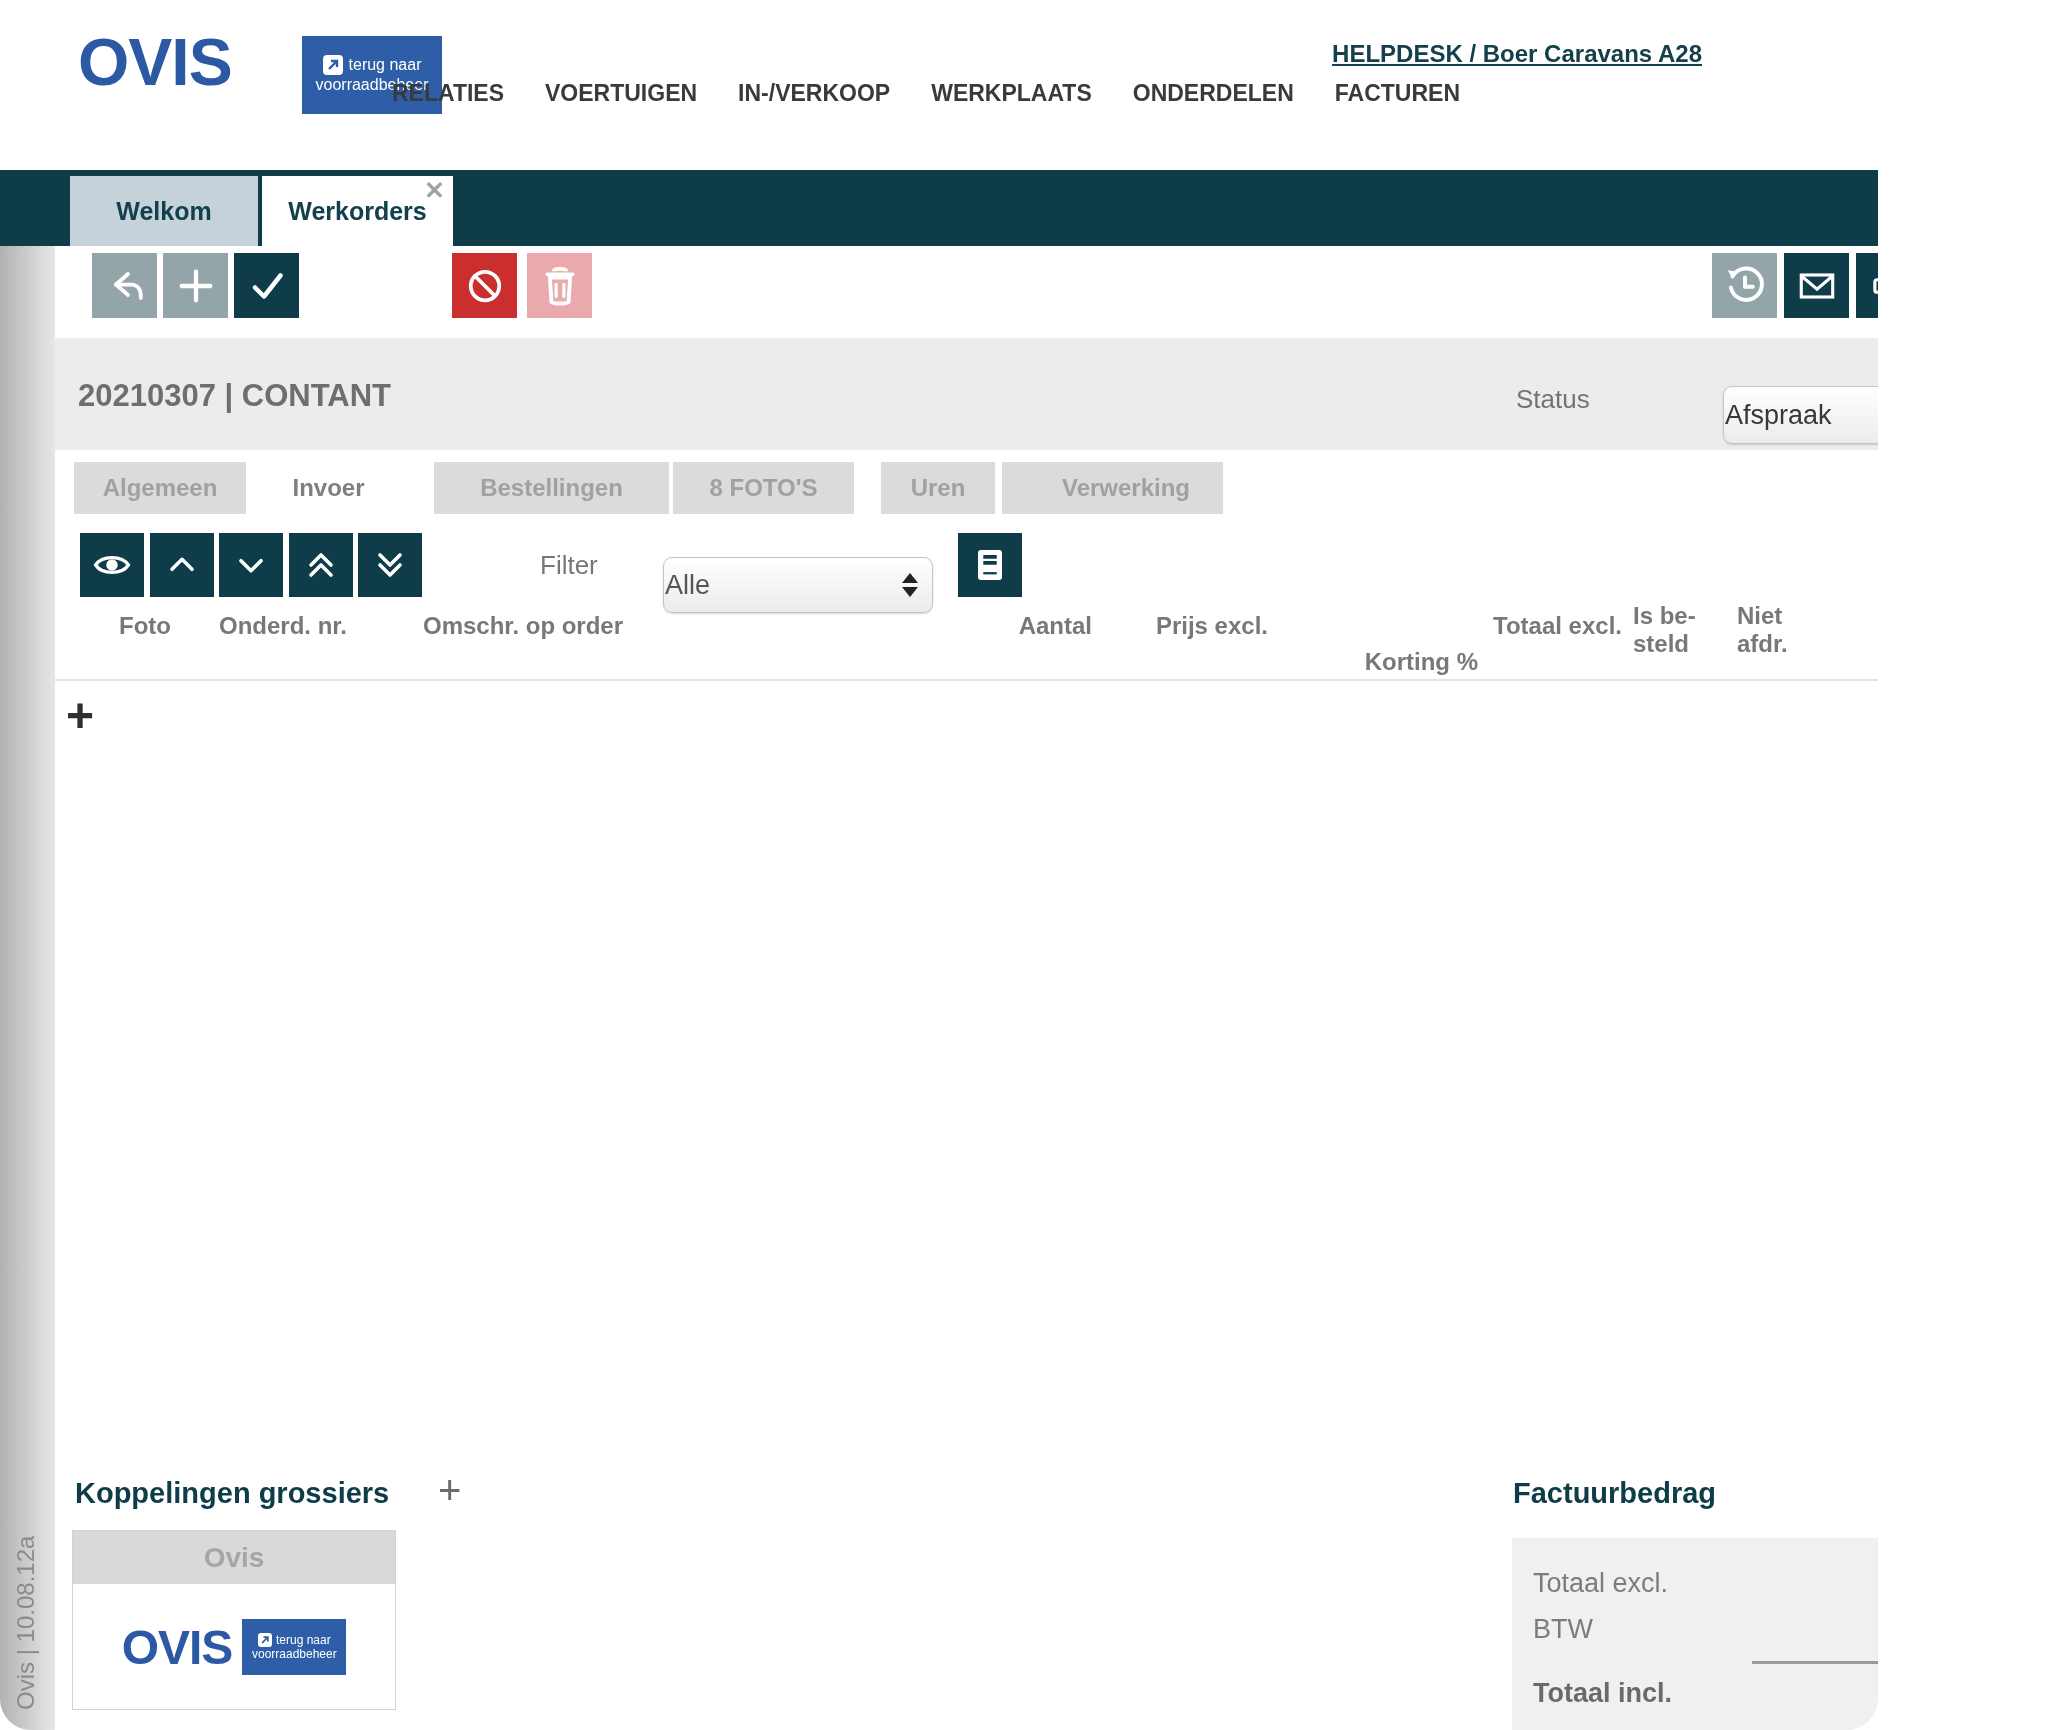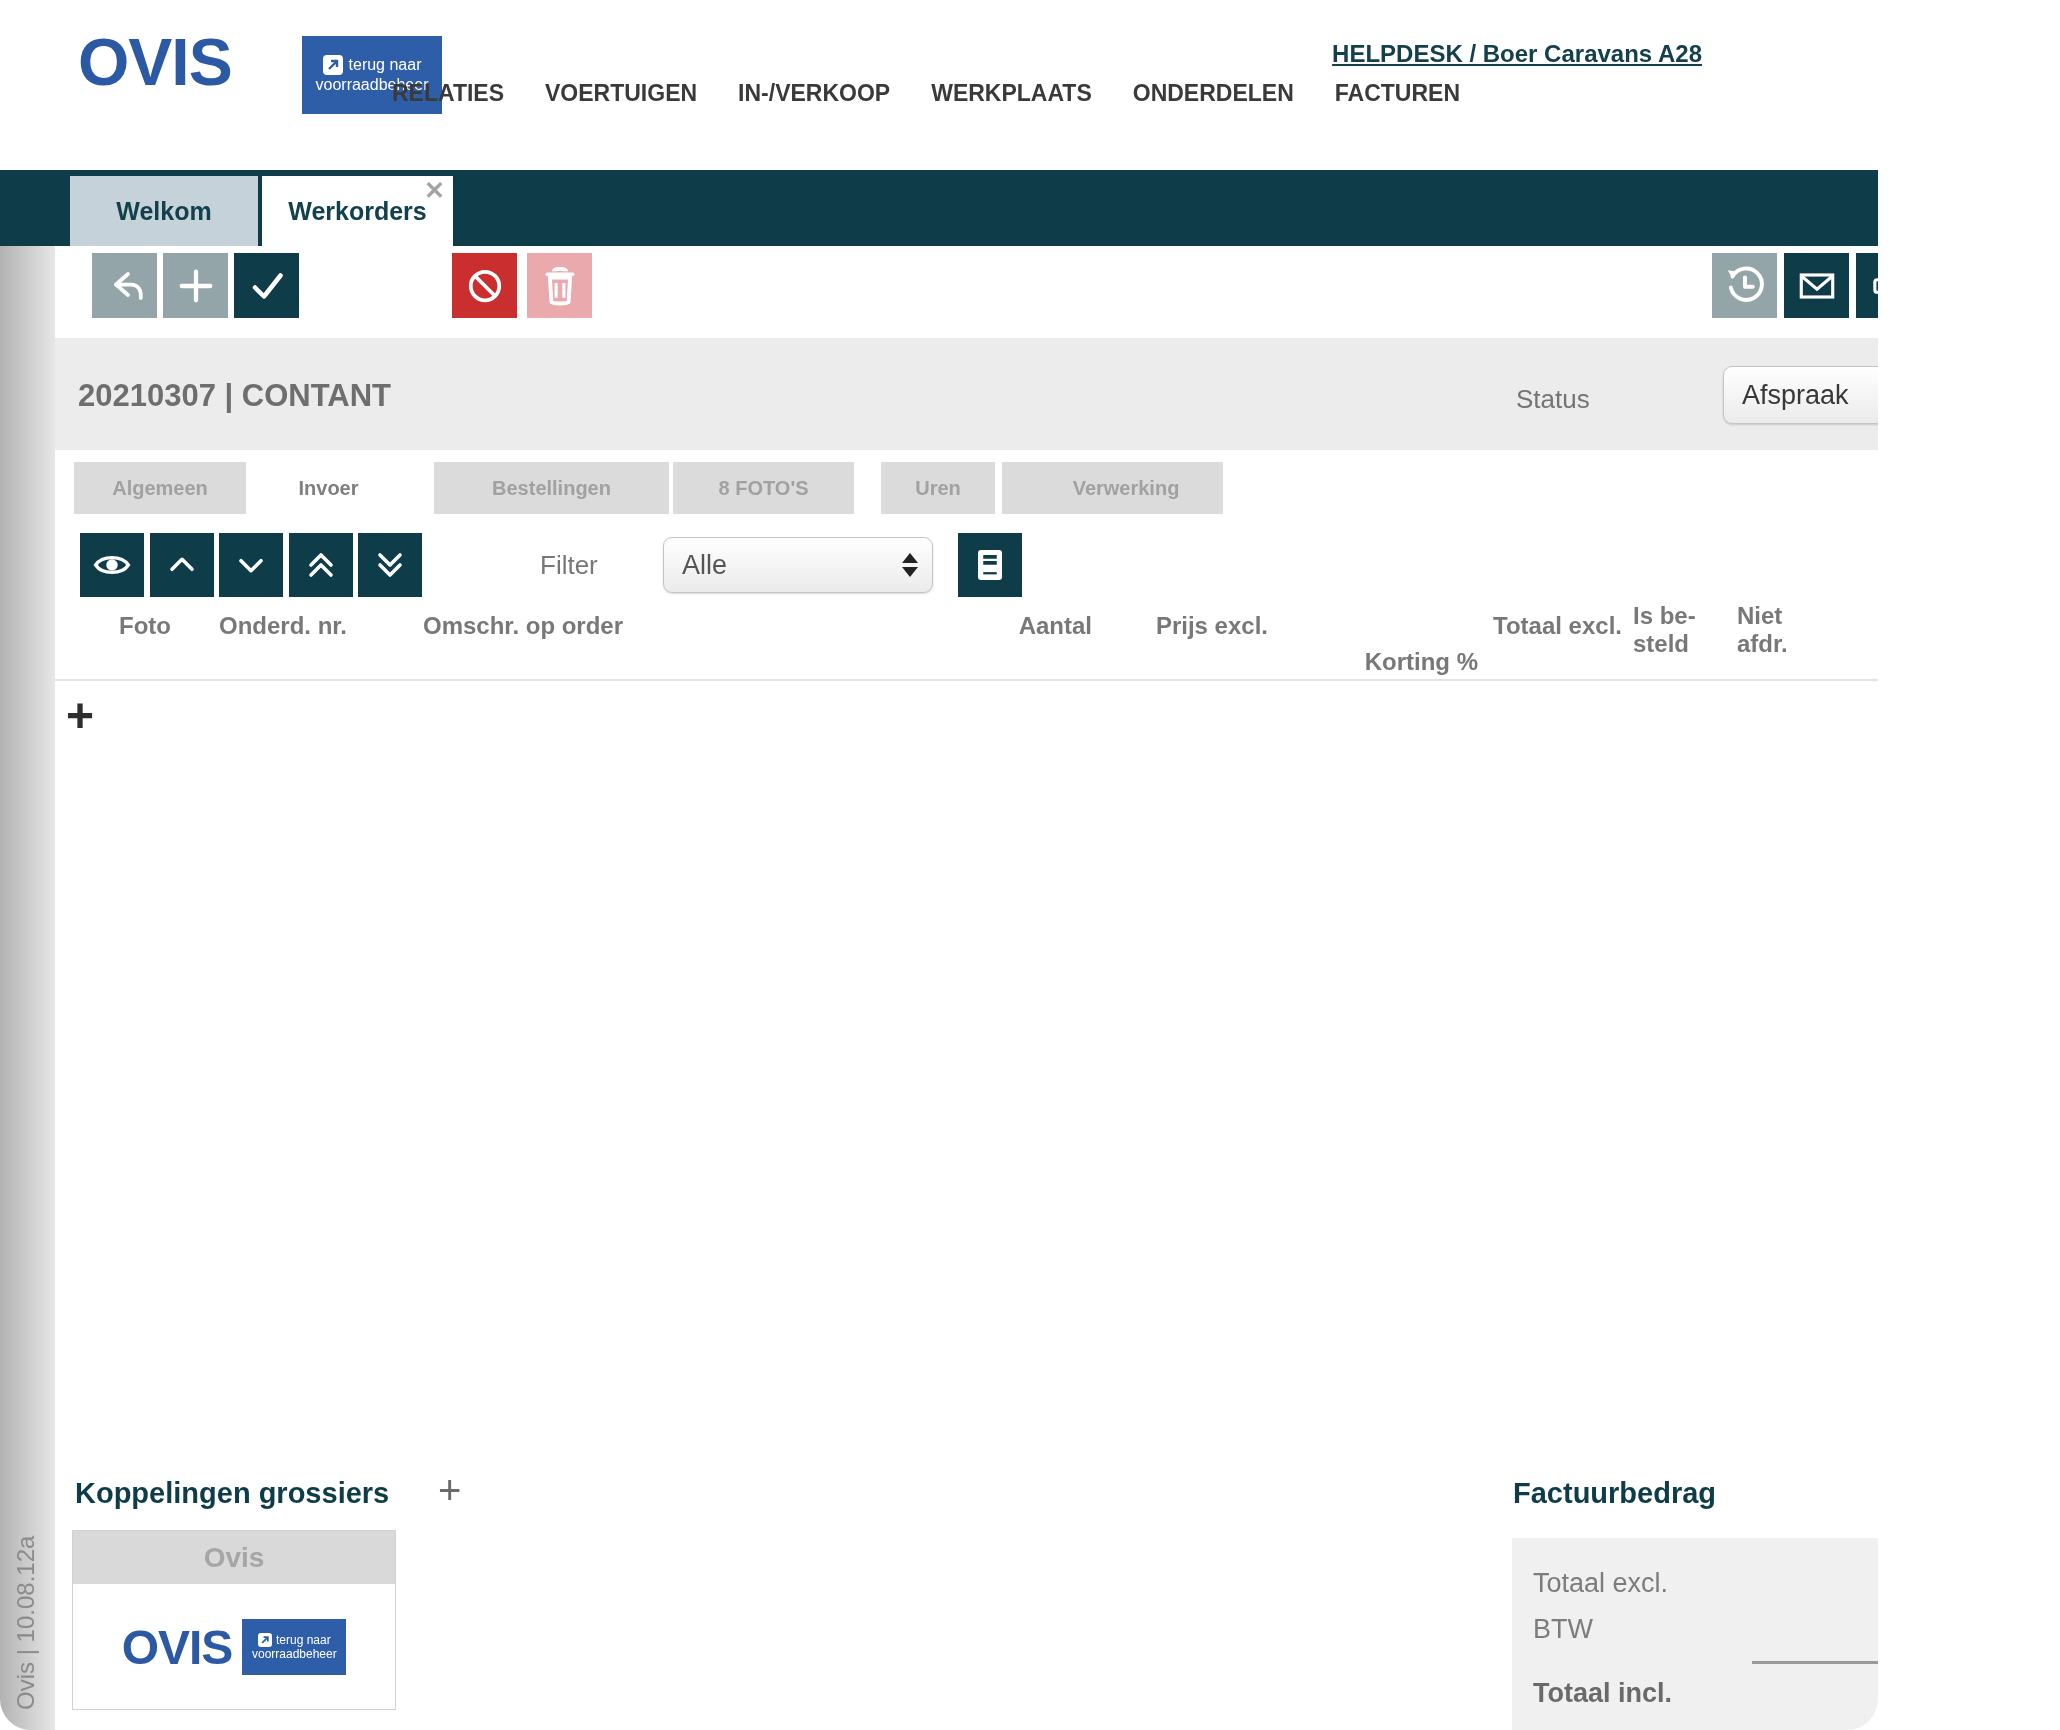--- a/index.html
+++ b/index.html
@@ -45,28 +45,28 @@
   .tbtn.teal { background:#0e3c48; }
   .tbtn.red  { background:#cb2e2e; }
   .tbtn.pink { background:#e9a9ad; }
 
   
   .title-band { position:absolute; left:55px; top:338px; width:1977px; height:112px; background:#ececec; }
   .order-title { position:absolute; left:78px; top:378px; font-size:31px; font-weight:bold; color:#6e6e6e; }
   .status-label { position:absolute; left:1516px; top:384px; font-size:26px; color:#747474; }
   .select-box { position:absolute; background:linear-gradient(#ffffff,#ebebeb); border:1px solid #c4c4c4;
                 border-radius:9px; box-shadow:0 1px 2px rgba(0,0,0,.15); display:flex; align-items:center;
-                cursor:pointer; font-size:27px; color:#383838; padding-left:18px; }
+                cursor:pointer; font-size:27px; color:#383838; padding-left:1px;margin-top:20px; }
   .status-select { left:1723px; top:366px; width:255px; height:58px; }
   .spinner { position:absolute; right:14px; top:50%; transform:translateY(-50%); display:flex; flex-direction:column; gap:4px; }
   .spin-up { width:0; height:0; border-left:8px solid transparent; border-right:8px solid transparent; border-bottom:10px solid #222; }
   .spin-down { width:0; height:0; border-left:8px solid transparent; border-right:8px solid transparent; border-top:10px solid #222; }
 
   
-  .subtab { position:absolute; top:462px; height:52px; background:#dbdbdb; color:#a1a1a1; font-size:20px;
+  .subtab { position:absolute; top:462px; height:52px; background:#dbdbdb; color:#a1a1a1; font-size:24px;
             font-weight:bold; display:flex; align-items:center; justify-content:center; cursor:pointer; }
   .subtab.active { background:#ffffff; color:#7f7f7f;text-align:center; }
   .st-algemeen { left:74px;  width:172px; }
   .st-invoer   { left:250px; width:157px; }
   .st-bestellingen { left:434px; width:235px; }
   .st-fotos    { left:673px; width:181px; }
   .st-uren     { left:881px; width:114px; }
   .st-verwerking { left:1002px; width:221px;padding-left:27px; }
 
   

